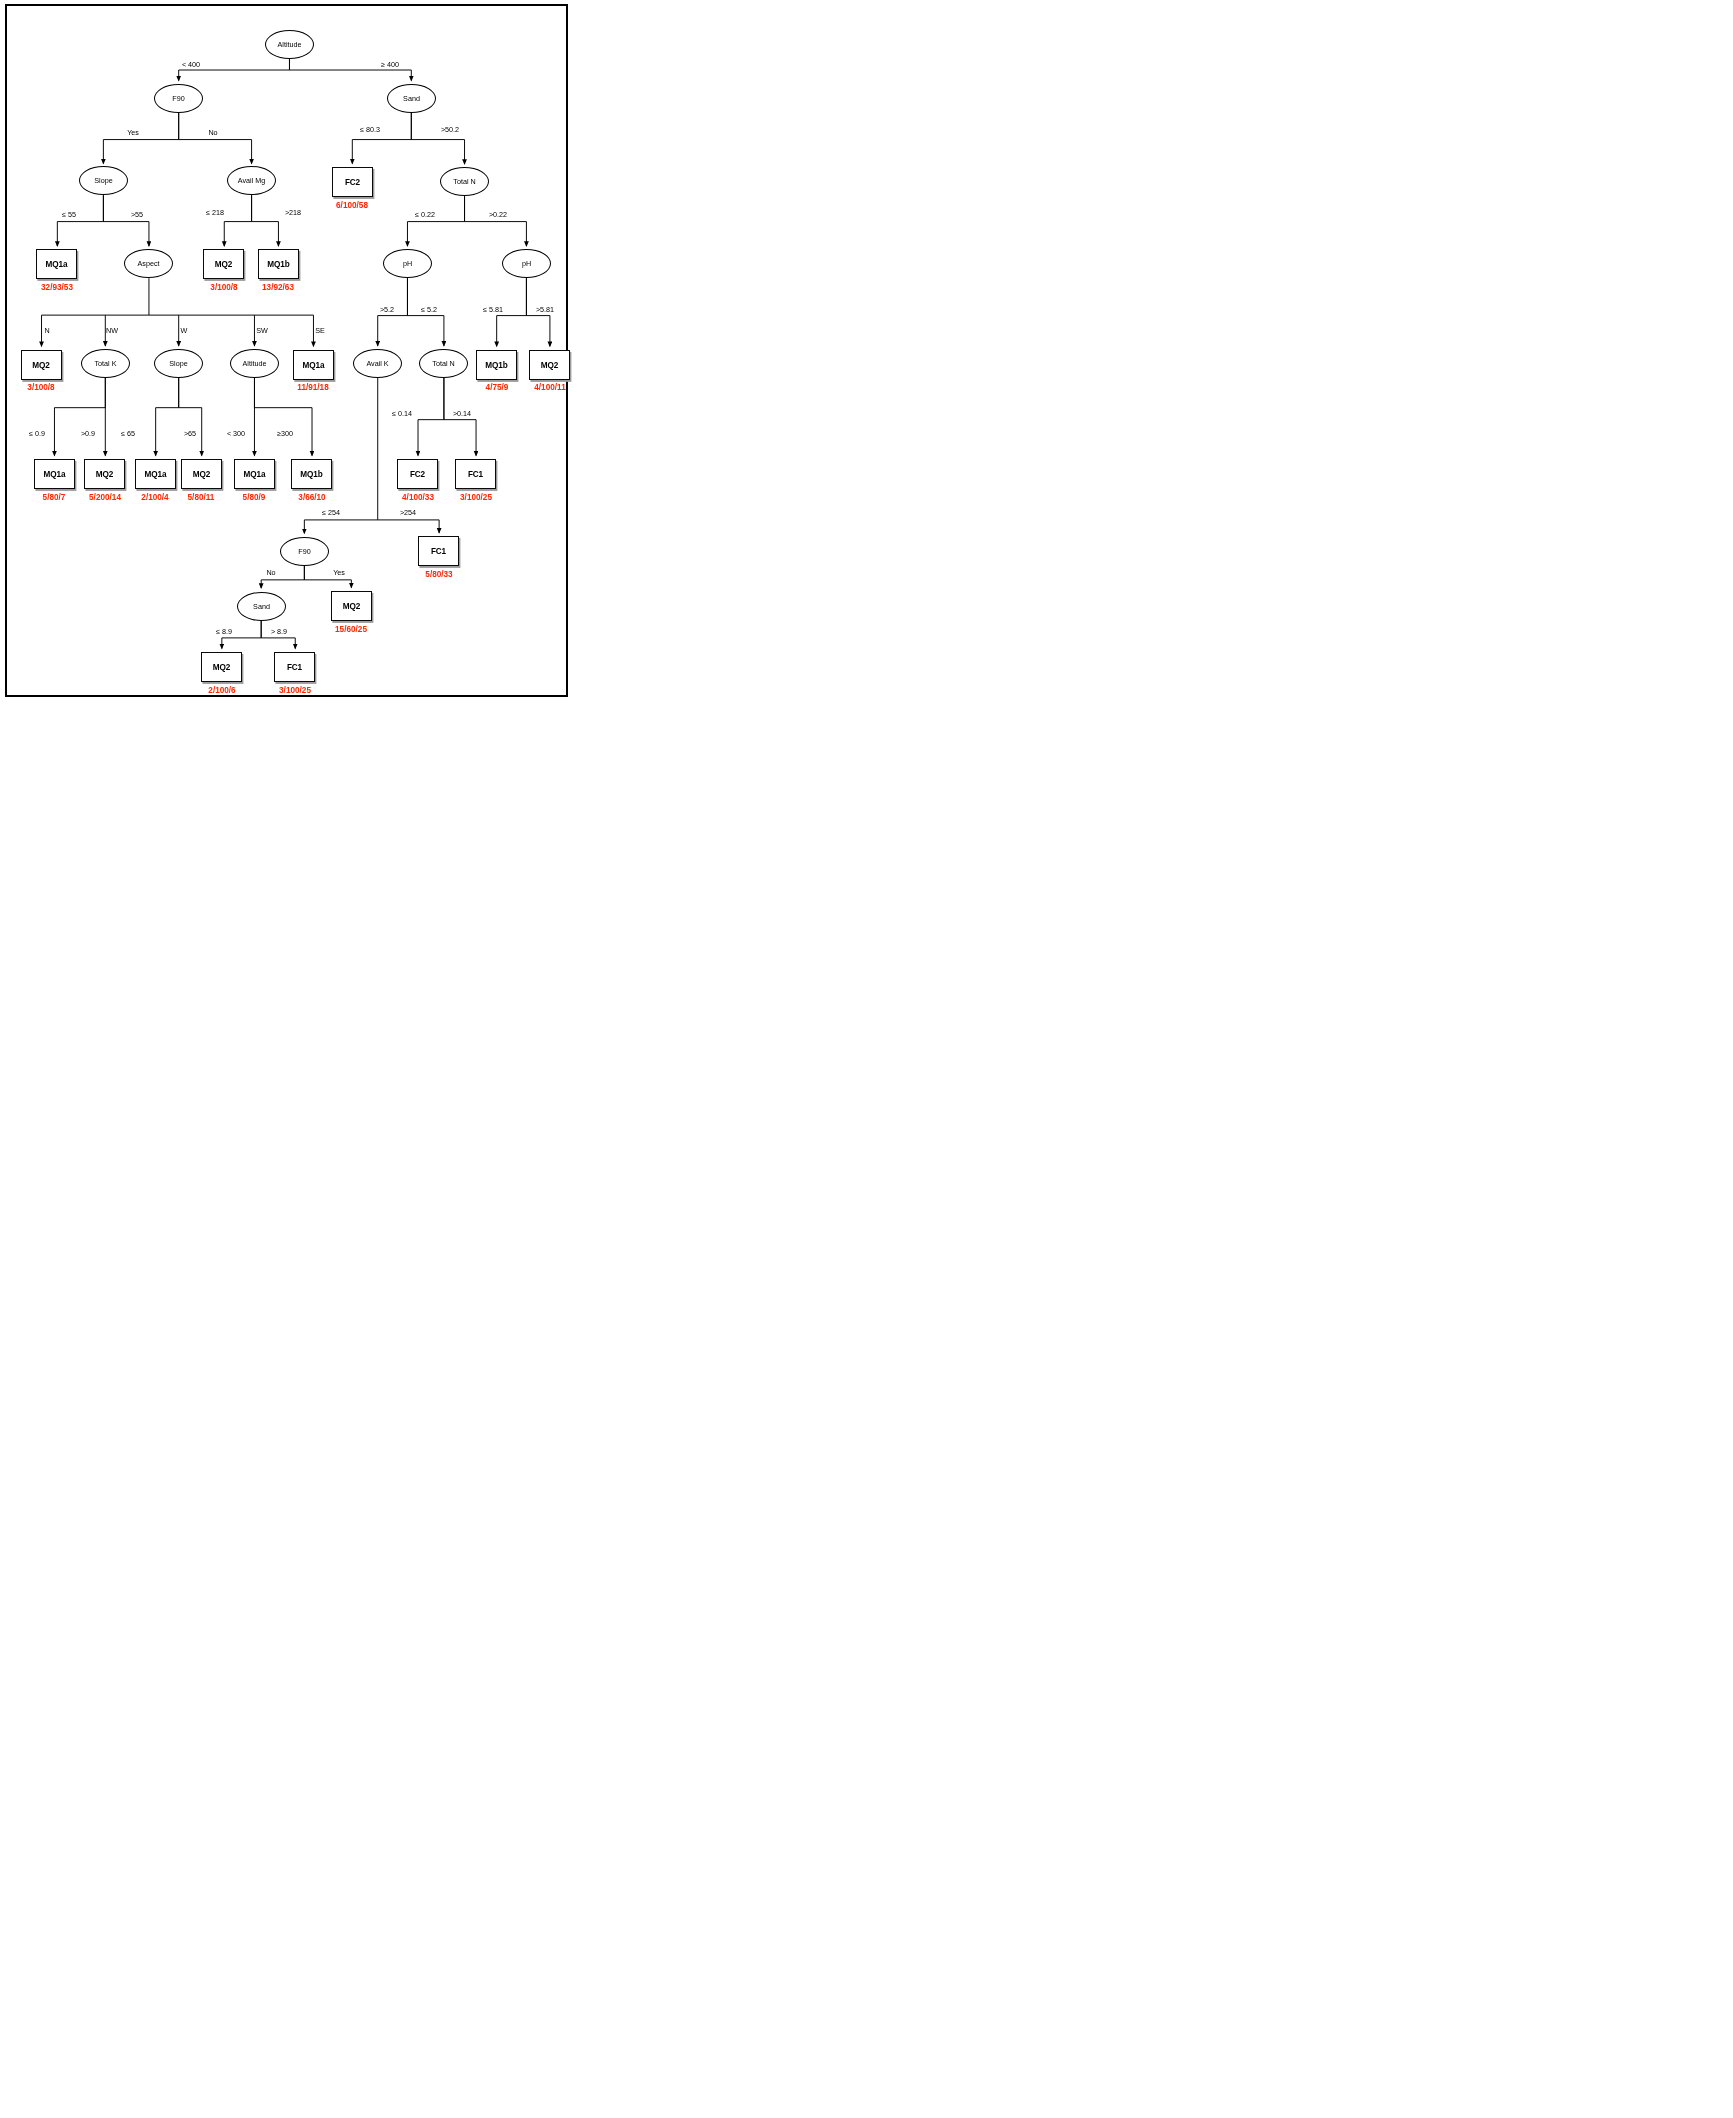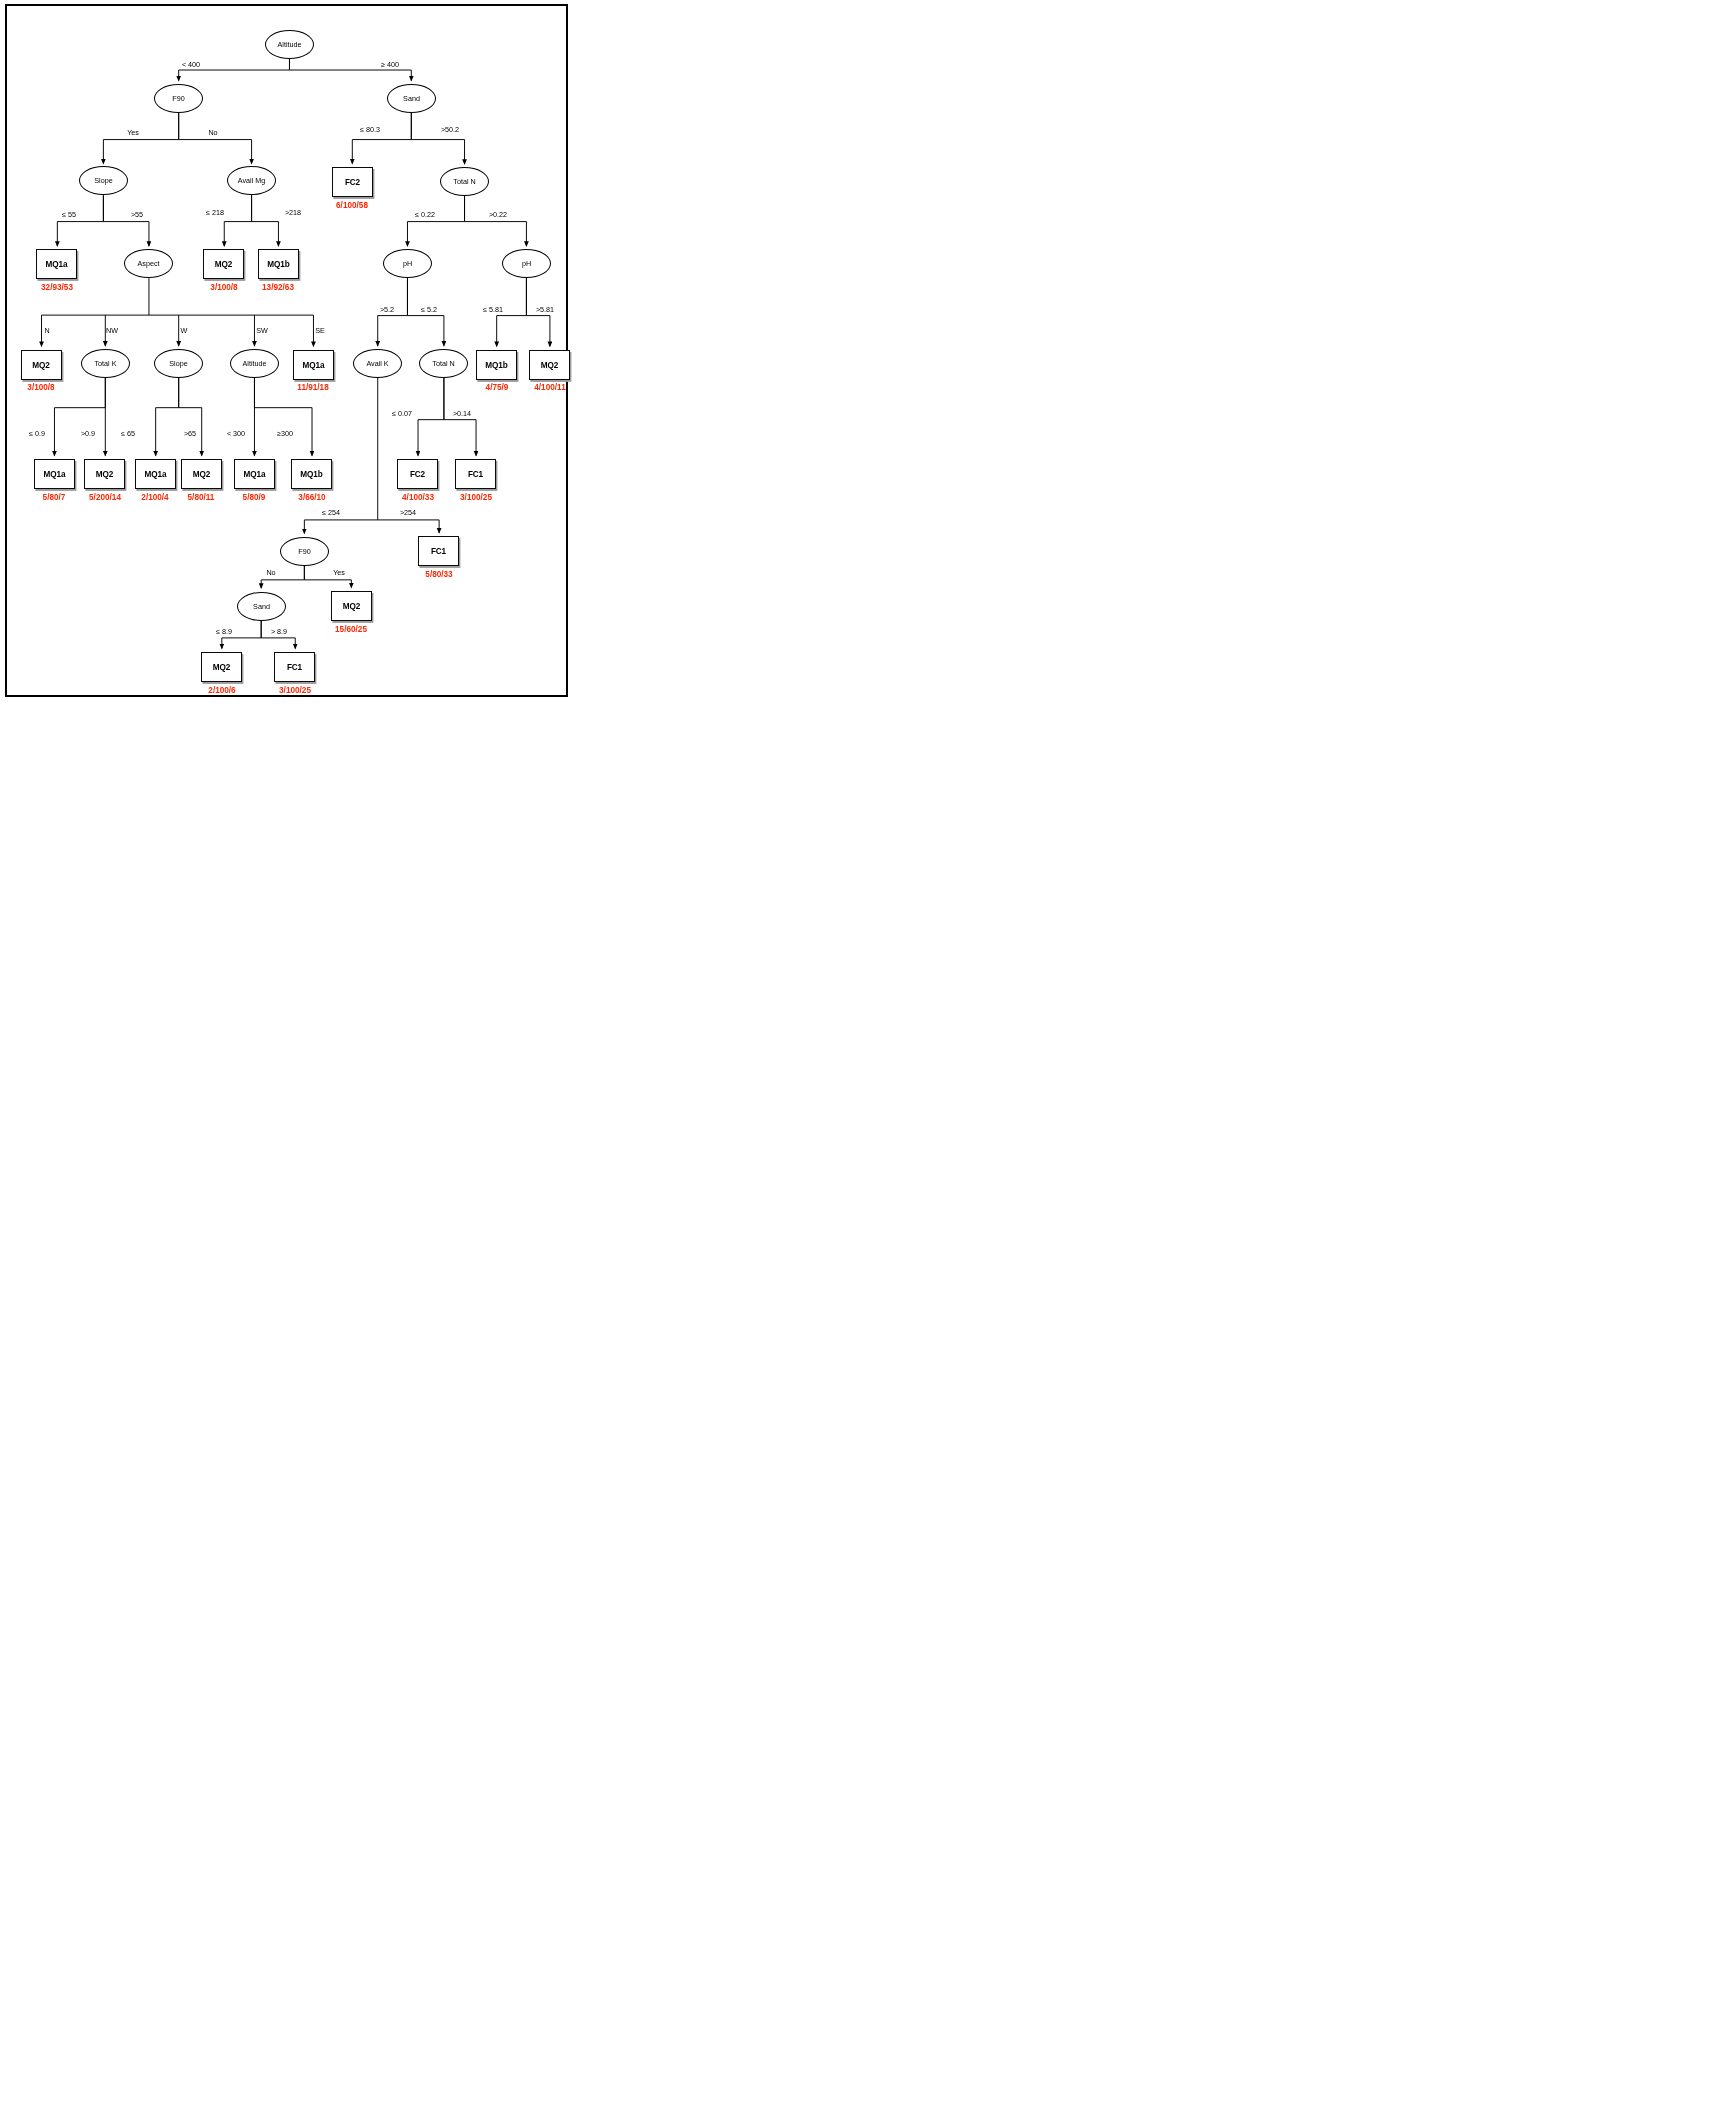--- a/index.html
+++ b/index.html
@@ -227,21 +227,21 @@
   <div class="elabel" style="left:387px;top:309px">&gt;5.2</div>
   <div class="elabel" style="left:429px;top:309px">≤ 5.2</div>
   <div class="elabel" style="left:493px;top:309px">≤ 5.81</div>
   <div class="elabel" style="left:545px;top:309px">&gt;5.81</div>
   <div class="elabel" style="left:37px;top:433px">≤ 0.9</div>
   <div class="elabel" style="left:88px;top:433px">&gt;0.9</div>
   <div class="elabel" style="left:128px;top:433px">≤ 65</div>
   <div class="elabel" style="left:190px;top:433px">&gt;65</div>
   <div class="elabel" style="left:236px;top:433px">&lt; 300</div>
   <div class="elabel" style="left:285px;top:433px">≥300</div>
-  <div class="elabel" style="left:402px;top:413px">≤ 0.07</div>
+  <div class="elabel" style="left:402px;top:413px">≤ 0.14</div>
   <div class="elabel" style="left:462px;top:413px">&gt;0.14</div>
   <div class="elabel" style="left:331px;top:512px">≤ 254</div>
   <div class="elabel" style="left:408px;top:512px">&gt;254</div>
   <div class="elabel" style="left:271px;top:572px">No</div>
   <div class="elabel" style="left:339px;top:572px">Yes</div>
   <div class="elabel" style="left:224px;top:631px">≤ 8.9</div>
   <div class="elabel" style="left:279px;top:631px">&gt; 8.9</div>
 
 </div>
 

